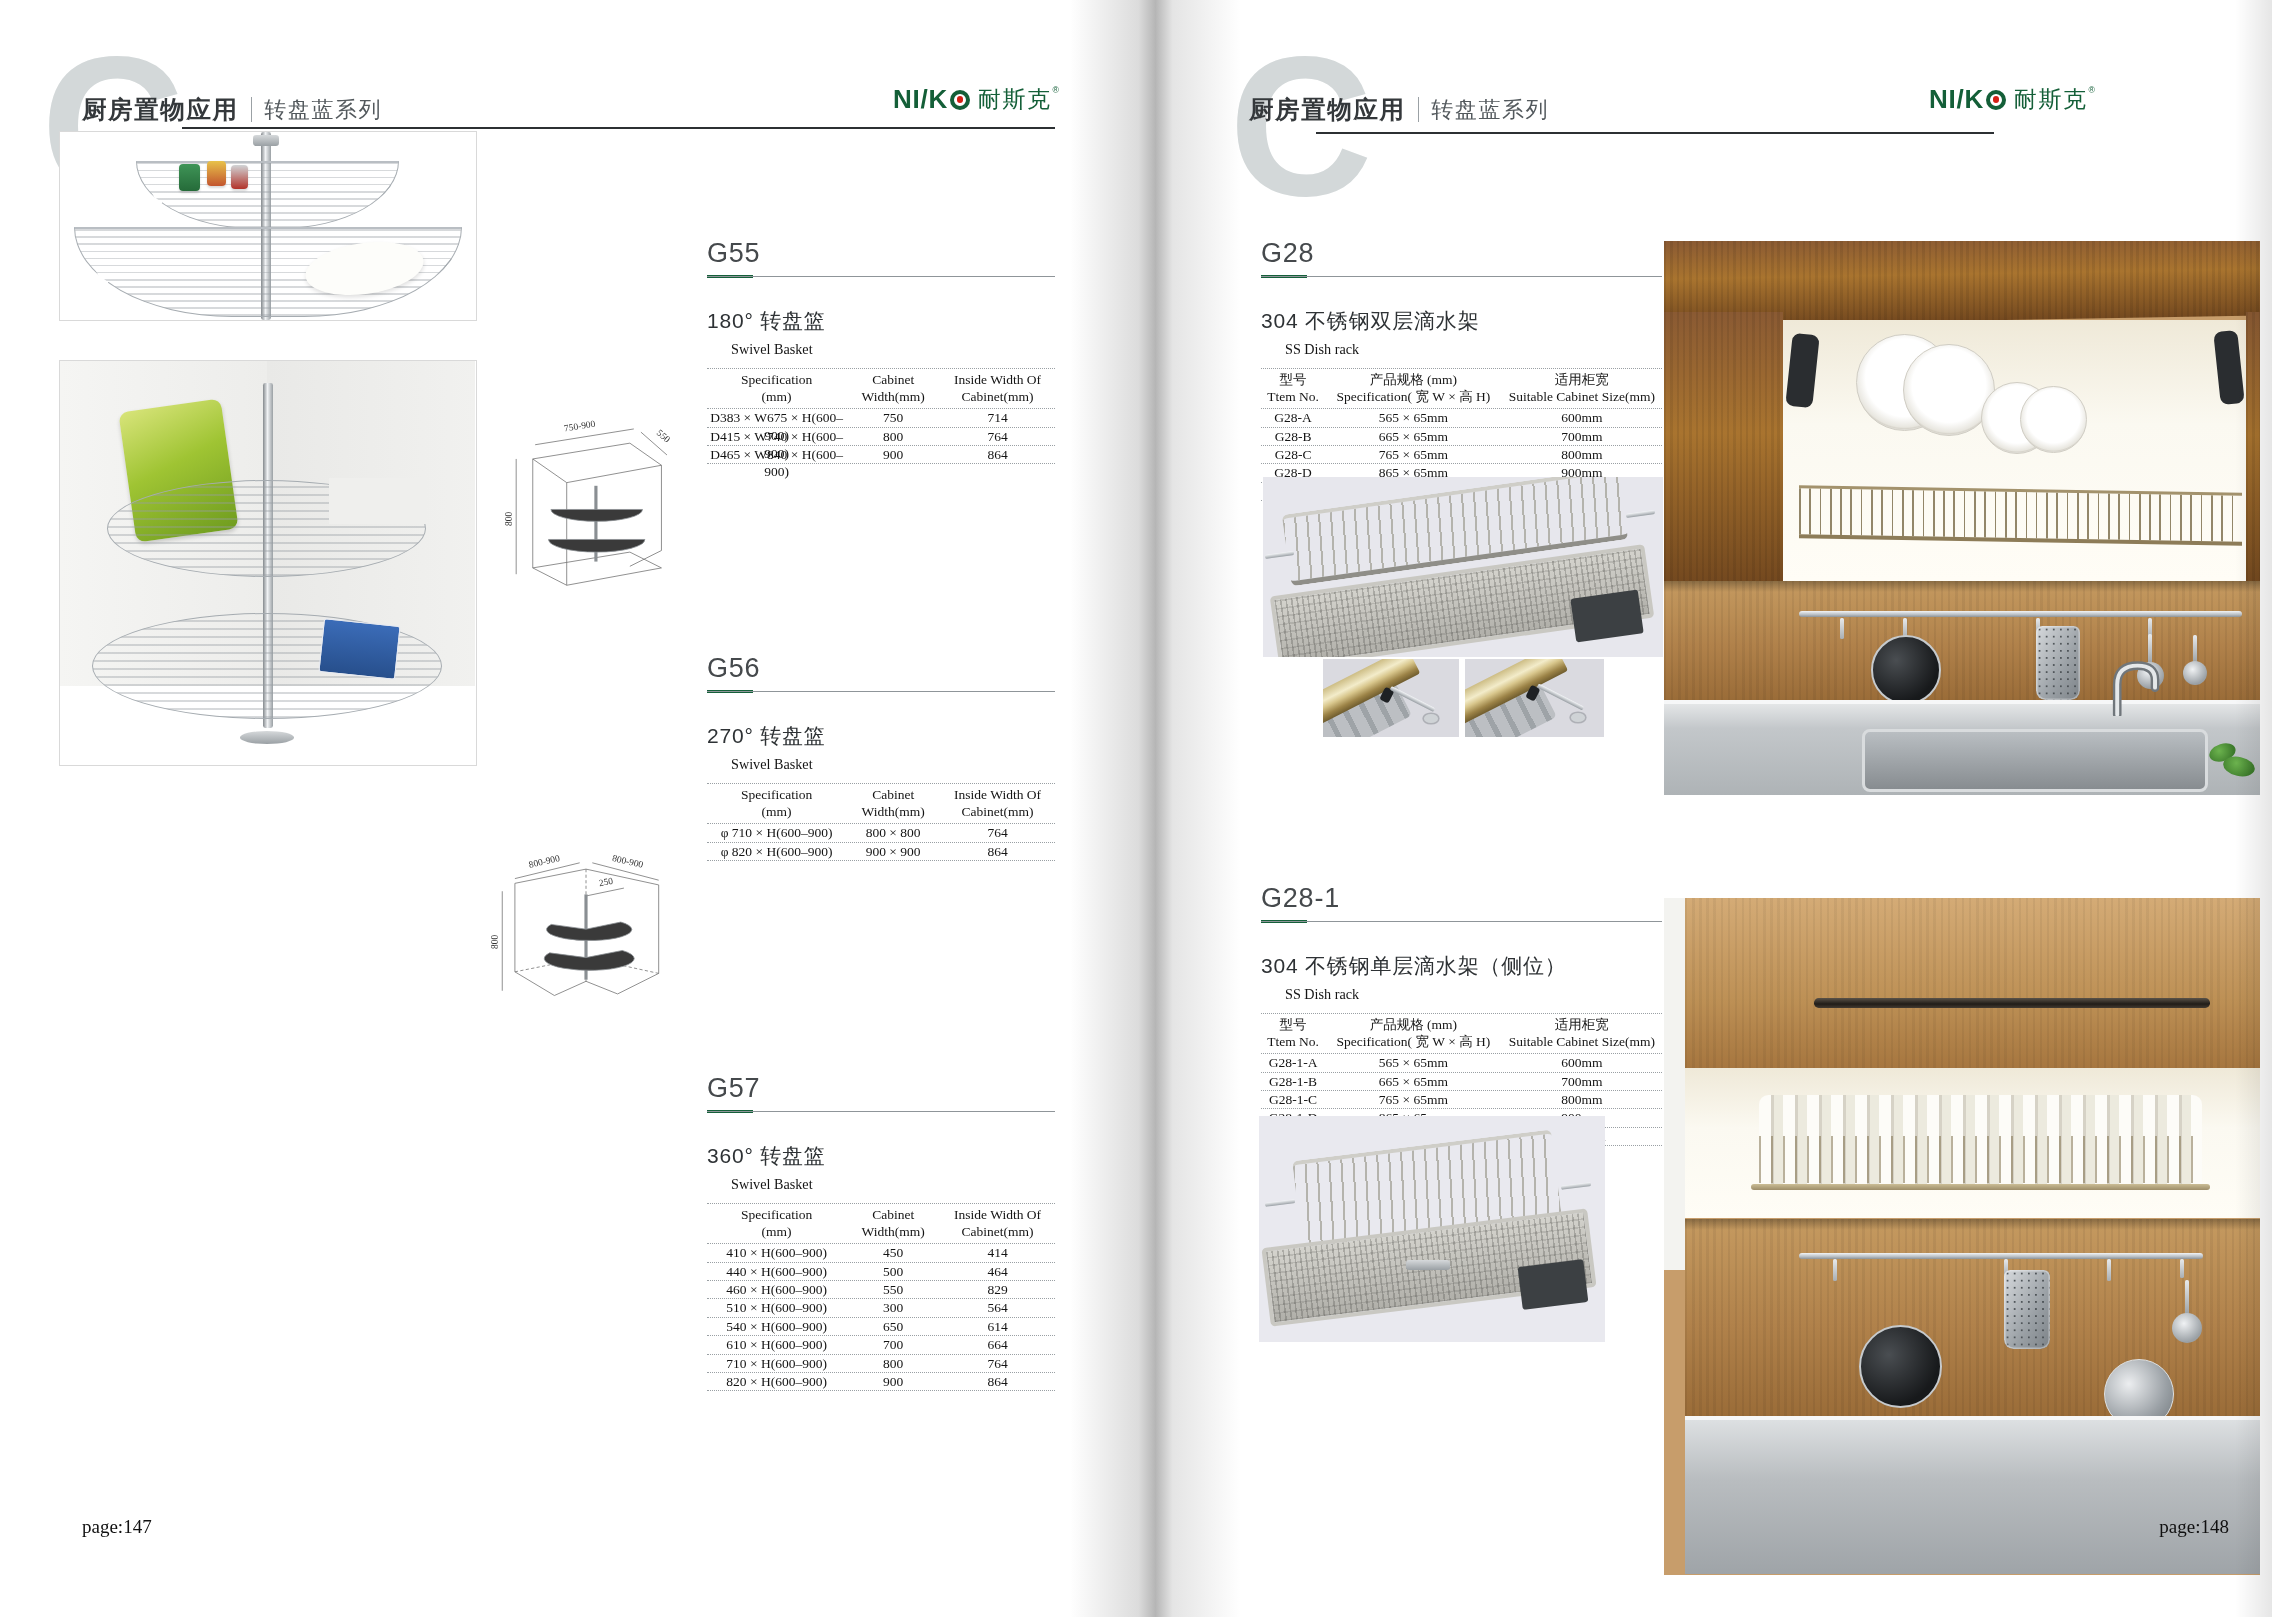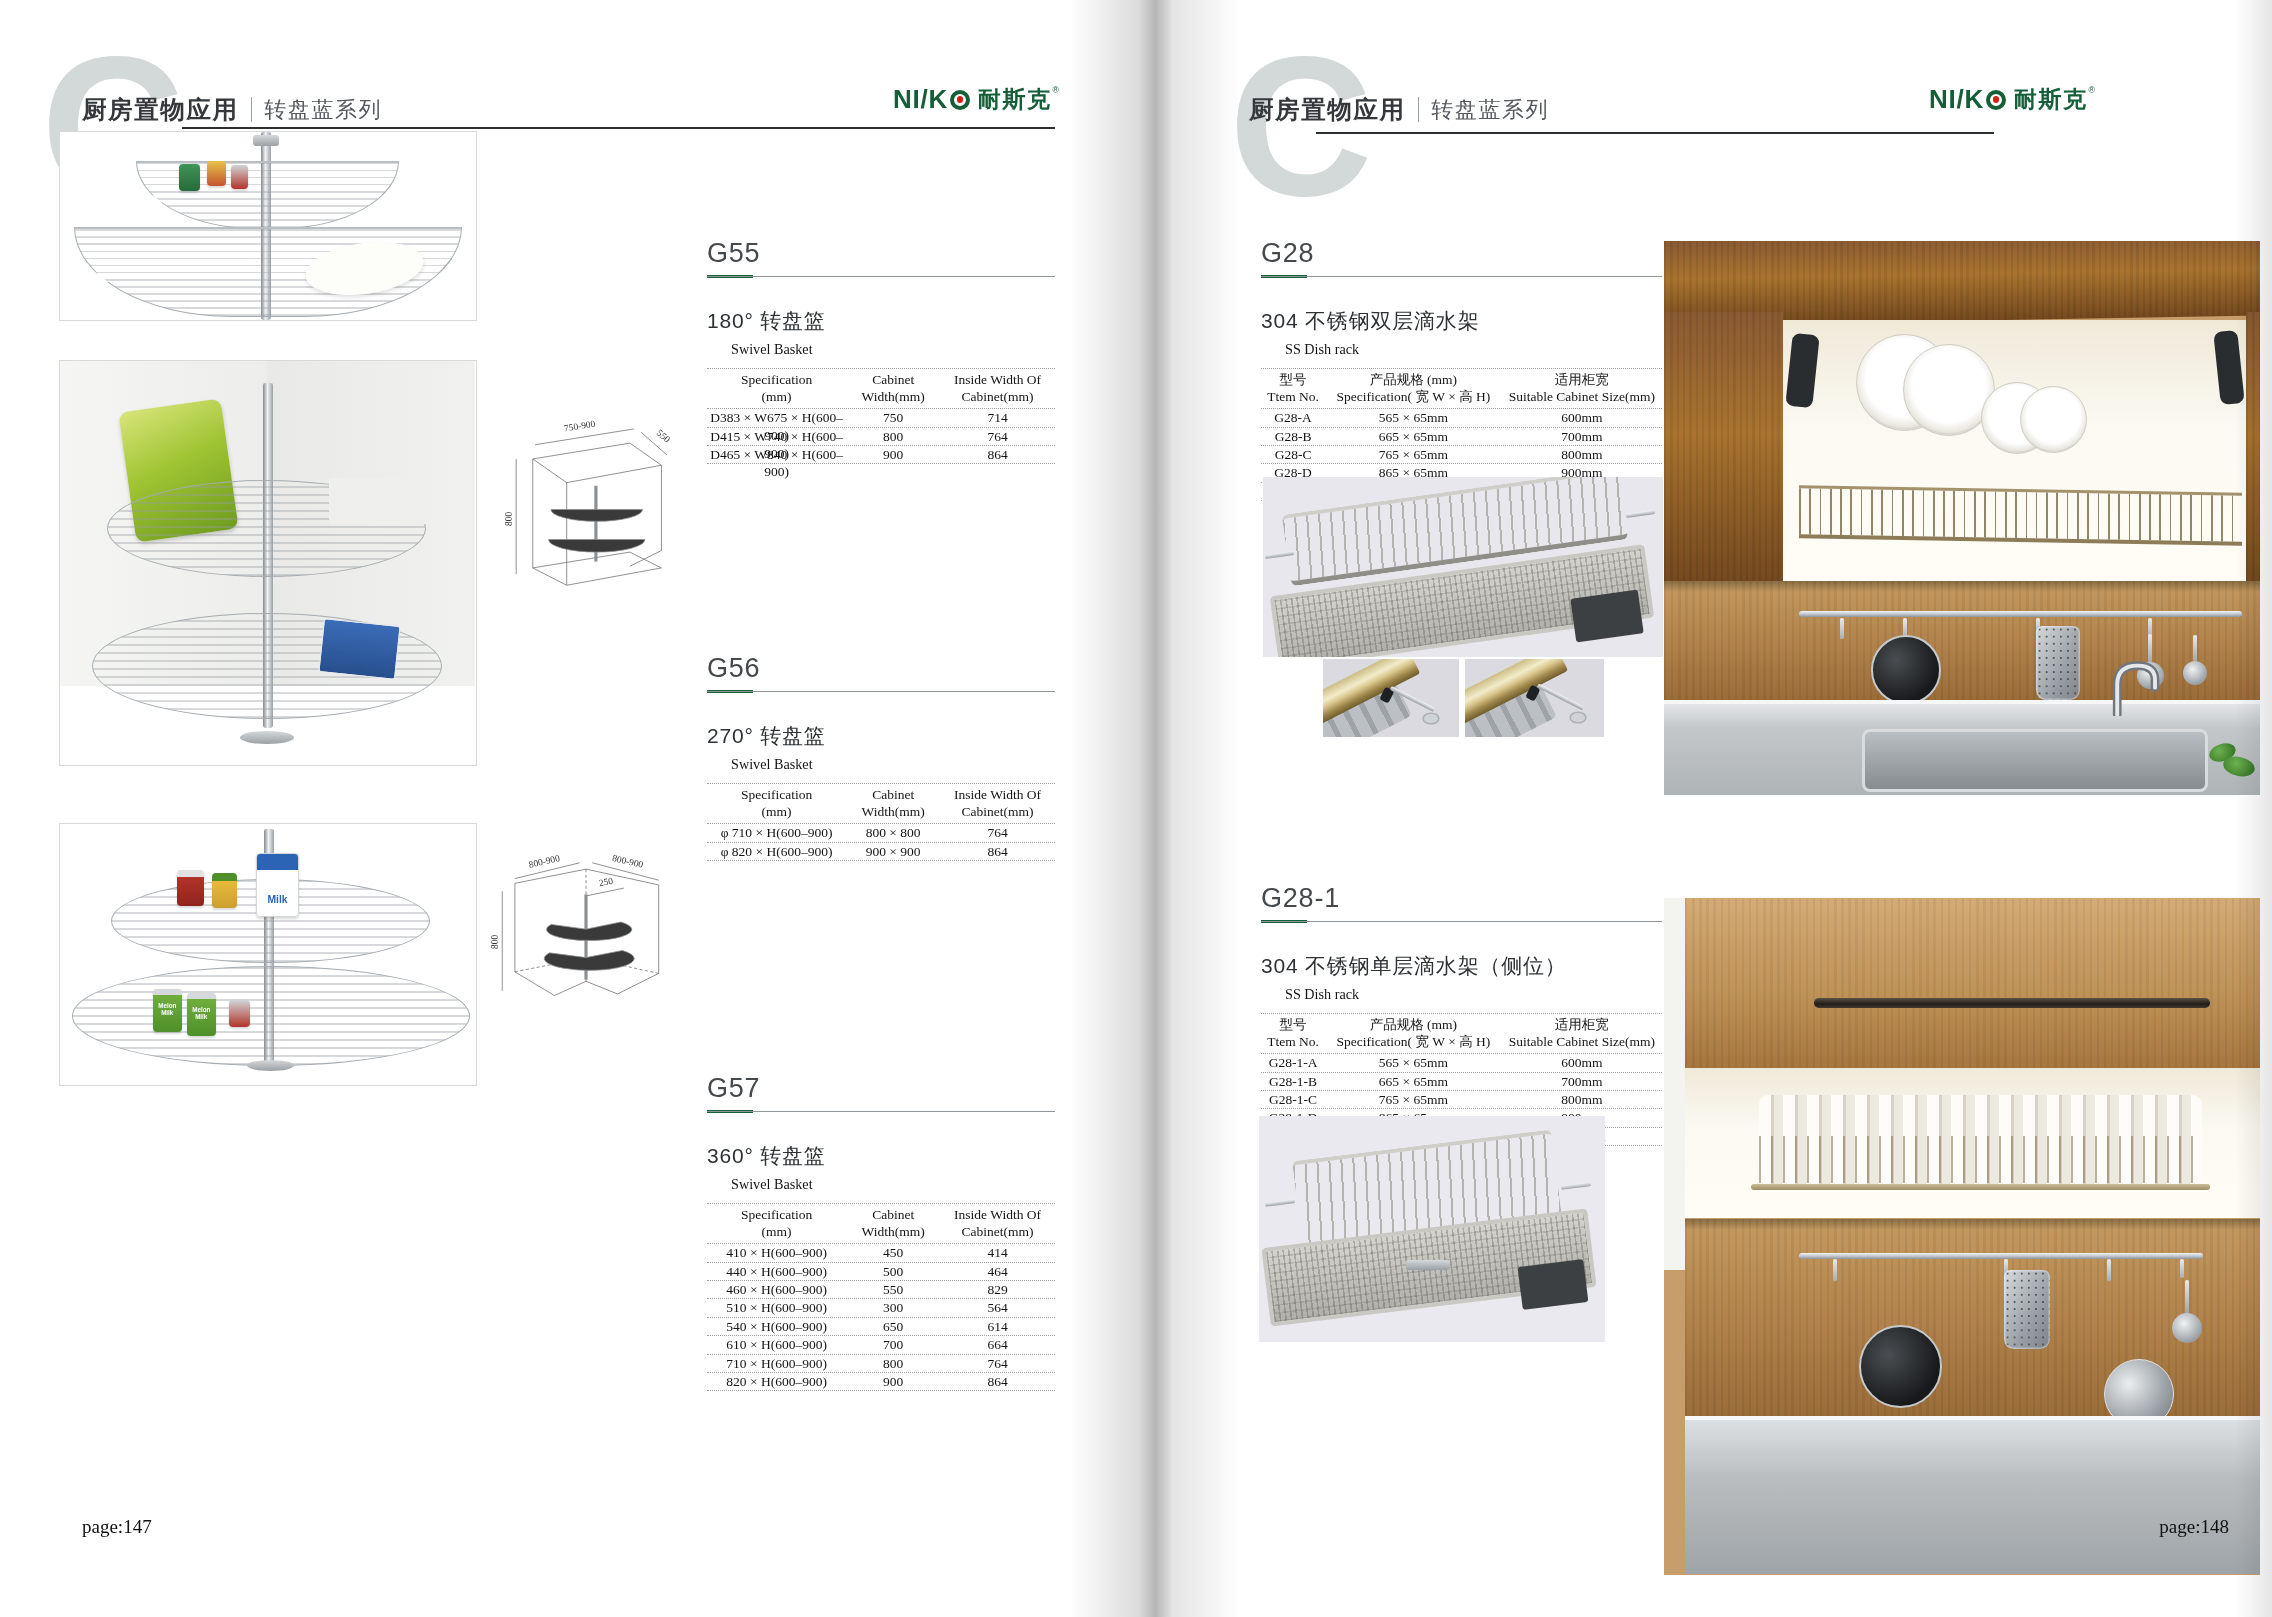--- a/index.html
+++ b/index.html
@@ -11,21 +11,21 @@
   .h-title{font-size:24.5px;font-weight:bold;color:#34383b;letter-spacing:1.6px;}
   .h-sep{width:1.6px;height:25px;background:#9ba1a5;margin:0 12px;}
   .h-series{font-size:22px;color:#53595d;letter-spacing:1.6px;}
   .h-rule{position:absolute;height:1.6px;background:#2c3033;z-index:2;}
 
   
   .logo{position:absolute;display:flex;align-items:center;z-index:3;}
   .logo-latin{font-size:26px;font-weight:800;color:#145f38;letter-spacing:0.8px;}
   .logo-o{width:20px;height:20px;border:4.7px solid #145f38;border-radius:50%;position:relative;margin-left:1.6px;box-sizing:border-box;}
   .logo-dot{position:absolute;left:50%;top:50%;width:6.3px;height:6.3px;margin:-3.2px 0 0 -3.2px;background:#d42015;border-radius:50%;}
-  .logo-cn{font-size:23px;font-weight:bold;color:#145f38;margin-left:8px;letter-spacing:1.6px;}
+  .logo-cn{font-size:23px;font-weight:normal;color:#145f38;margin-left:8px;letter-spacing:1.6px;}
   .logo-reg{font-size:8.7px;color:#145f38;align-self:flex-start;margin-top:0.8px;margin-left:0.8px;}
 
   
   .section{position:absolute;}
   .sec-code{font-size:27px;color:#45494c;letter-spacing:0.8px;line-height:1;}
   .sec-rule{position:relative;height:3.2px;margin-top:8px;}
   .sec-rule::after{content:"";position:absolute;left:0;right:0;top:0.8px;height:0.8px;background:#8f9599;}
   .sec-rule::before{content:"";position:absolute;left:0;top:0;width:46px;height:3.2px;background:#15603a;}
   .sec-cn{margin-top:29px;font-size:21px;color:#2e3235;letter-spacing:0.8px;}
   .sec-en{margin-top:5.5px;font-family:"Liberation Serif",serif;font-size:14.2px;color:#141414;margin-left:24px;}
@@ -326,38 +326,20 @@
         <path d="M120,104 l44,-9 a54,14 0 1,1 -88,3 z"></path>
         <path d="M120,140 l46,-9 a57,15 0 1,1 -92,3 z"></path>
       </g>
       <text x="68" y="22" text-anchor="middle" transform="rotate(-13 68 22)">800-900</text>
       <text x="172" y="22" text-anchor="middle" transform="rotate(13 172 22)">800-900</text>
       <text x="146" y="48" text-anchor="middle" transform="rotate(-10 146 48)">250</text>
       <text x="9" y="120" text-anchor="middle" transform="rotate(-90 9 120)">800</text>
     </svg>
   </div>
 
-  <div class="photo pframe" style="left:59px;top:823px;width:416px;height:261px;">
-    <div class="pole" style="left:204px;top:4.7px;width:9.5px;height:237px;"></div>
-    <div class="tier-full" style="left:51px;top:55px;width:317px;height:82px;"></div>
-    <div class="can" style="left:117px;top:46px;width:27px;height:36px;background:linear-gradient(#e0e2e4 20%,#b2332a 20%,#8f241d);"></div>
-    <div class="can" style="left:152px;top:49px;width:25px;height:35px;background:linear-gradient(#4f8f2a 22%,#e8b93a 22%,#caa02e);"></div>
-    <div class="can" style="left:196px;top:28.5px;width:41px;height:62px;background:linear-gradient(#2b63b5 26%,#ffffff 26%);border:0.8px solid #d4d7da;">
-      <div class="tiny-label" style="left:0;right:0;bottom:11px;font-size:10.3px;color:#2b63b5;">Milk</div>
-    </div>
-    <div class="tier-full" style="left:12px;top:142px;width:396px;height:98px;"></div>
-    <div class="can" style="left:93px;top:165px;width:28.5px;height:43px;background:linear-gradient(#d6d9db 15%,#6fae3c 15%,#4e8f2a);">
-      <div class="tiny-label" style="left:0;right:0;top:14.2px;font-size:6.3px;color:#ffffff;line-height:1.1;">Melon Milk</div>
-    </div>
-    <div class="can" style="left:127px;top:169px;width:28.5px;height:43px;background:linear-gradient(#d6d9db 15%,#6fae3c 15%,#4e8f2a);">
-      <div class="tiny-label" style="left:0;right:0;top:14.2px;font-size:6.3px;color:#ffffff;line-height:1.1;">Melon Milk</div>
-    </div>
-    <div class="can" style="left:169px;top:176px;width:20.6px;height:27px;background:linear-gradient(#d0d3d5,#b2332a);"></div>
-    <div class="cap" style="left:187px;top:236px;width:47px;height:11px;border-radius:50%;"></div>
-  </div>
 
   <div class="footer" style="left:82px;top:1516px;">page:147</div>
 
   <div class="watermark" style="left:1229px;top:27px;">C</div>
   <div class="pg-header" style="left:1249px;top:93px;">
     <span class="h-title">厨房置物应用</span>
     <span class="h-sep"></span>
     <span class="h-series">转盘蓝系列</span>
   </div>
   <div class="h-rule" style="left:1316px;top:132px;width:678px;"></div>

